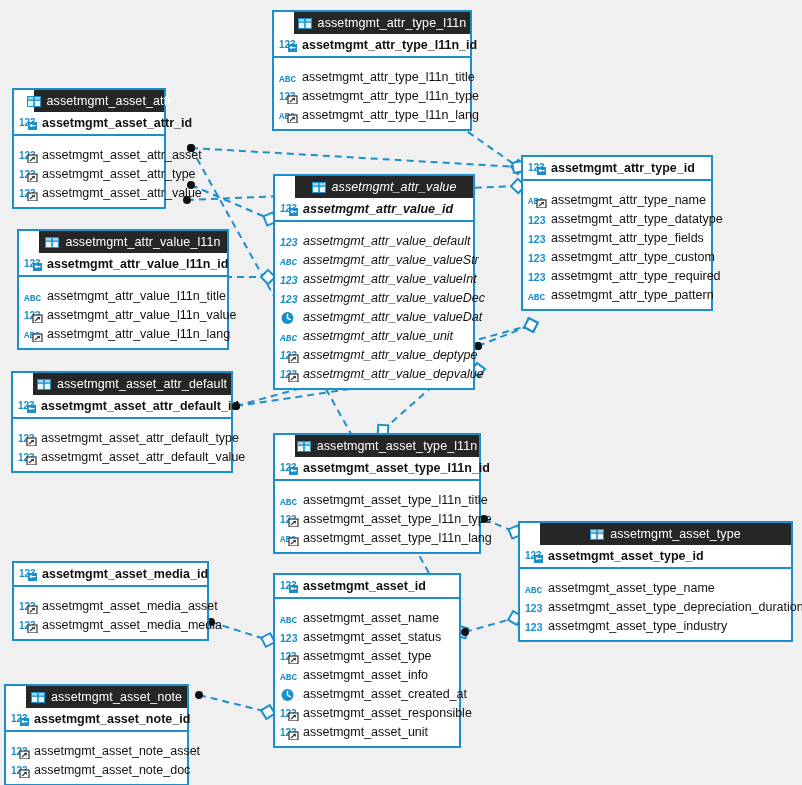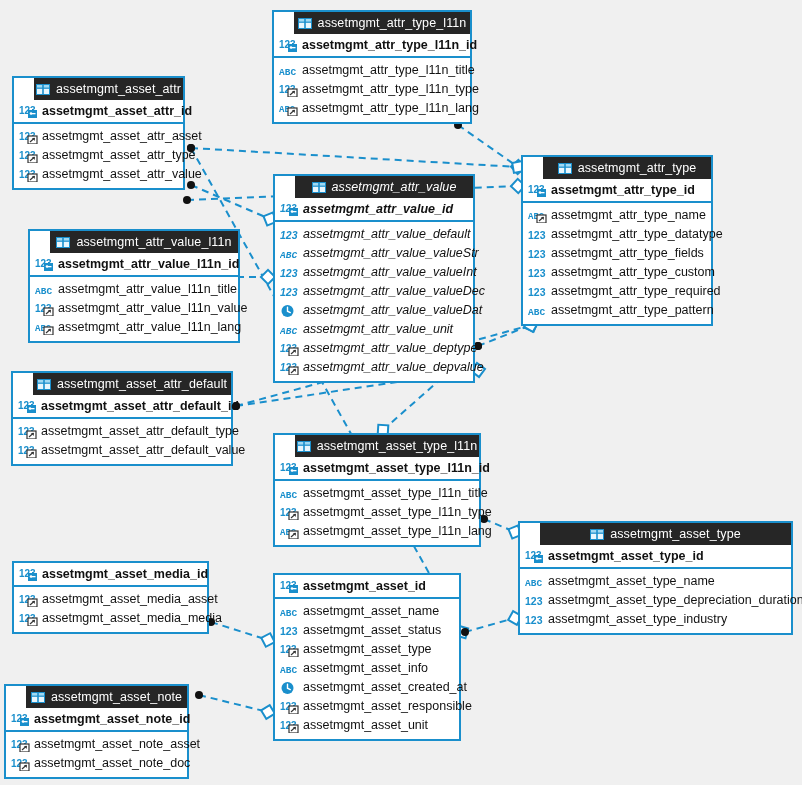--- a/index.html
+++ b/index.html
@@ -64,21 +64,21 @@
     height: 24px;
     padding-left: 5px;
     border-bottom: 2px solid #1a8fcc;
     box-sizing: border-box;
     font-weight: bold;
     font-size: 12.5px;
     color: #111;
     white-space: nowrap;
   }
   .fields {
-    padding: 3px 0 4px 0;
+    padding: 10px 0 4px 0;
   }
   .field-row {
     display: flex;
     align-items: center;
     height: 19px;
     padding-left: 5px;
     font-size: 12.5px;
     color: #111;
     white-space: nowrap;
   }
@@ -220,21 +220,21 @@
                 <text x="0" y="10" font-family="Liberation Mono, monospace" font-size="9" font-weight="bold" fill="#1a8fcc">ABC</text>
                 <rect x="9" y="6" width="9" height="8" fill="#fff" stroke="#333" stroke-width="1.2"></rect>
                 <path d="M11 12 L15.5 8" stroke="#333" stroke-width="1.2" fill="none"></path>
                 <path d="M15.8 8 L12.9 8 L15.8 10.9 Z" fill="#333"></path>
               </svg>
             </span>
             <span class="fname">assetmgmt_attr_type_l11n_lang</span>
           </div>
         </div>
       </div>
-      <div class="entity" style="left: 12px; top: 76px; width: 173px;">
+      <div class="entity" style="left: 12px; top: 88px; width: 154px;">
         <div class="entity-header">
           <span class="tbl-icon">
             <svg width="14" height="11" viewBox="0 0 14 11">
               <rect x="0" y="0" width="14" height="11" fill="#1a8fcc"></rect>
               <rect x="1" y="1" width="5.2" height="2.6" fill="#9fd8f2"></rect>
               <rect x="7.8" y="1" width="5.2" height="2.6" fill="#9fd8f2"></rect>
               <rect x="1" y="4.8" width="5.2" height="5.2" fill="#e8f6fd"></rect>
               <rect x="7.8" y="4.8" width="5.2" height="5.2" fill="#e8f6fd"></rect>
             </svg>
           </span>
@@ -281,32 +281,20 @@
                 <rect x="9" y="6" width="9" height="8" fill="#fff" stroke="#333" stroke-width="1.2"></rect>
                 <path d="M11 12 L15.5 8" stroke="#333" stroke-width="1.2" fill="none"></path>
                 <path d="M15.8 8 L12.9 8 L15.8 10.9 Z" fill="#333"></path>
               </svg>
             </span>
             <span class="fname">assetmgmt_asset_attr_value</span>
           </div>
         </div>
       </div>
       <div class="entity" style="left: 521px; top: 155px; width: 192px;">
-        <div class="entity-header">
-          <span class="tbl-icon">
-            <svg width="14" height="11" viewBox="0 0 14 11">
-              <rect x="0" y="0" width="14" height="11" fill="#1a8fcc"></rect>
-              <rect x="1" y="1" width="5.2" height="2.6" fill="#9fd8f2"></rect>
-              <rect x="7.8" y="1" width="5.2" height="2.6" fill="#9fd8f2"></rect>
-              <rect x="1" y="4.8" width="5.2" height="5.2" fill="#e8f6fd"></rect>
-              <rect x="7.8" y="4.8" width="5.2" height="5.2" fill="#e8f6fd"></rect>
-            </svg>
-          </span>
-          <span class="hdr-text">assetmgmt_attr_type</span>
-        </div>
         <div class="pk-row">
           <span class="ficon">
             <svg width="19" height="14" viewBox="0 0 19 14">
               <text x="0" y="10" font-family="Liberation Sans, sans-serif" font-size="10" font-weight="bold" fill="#1a8fcc">123</text>
               <rect x="9" y="6" width="9" height="8" fill="#1a8fcc"></rect>
               <circle cx="12" cy="9.5" r="1.3" fill="#fff"></circle>
               <rect x="12" y="9" width="4.5" height="1.3" fill="#fff"></rect>
             </svg>
           </span>
           <span class="fname">assetmgmt_attr_type_id</span>
@@ -456,21 +444,21 @@
                 <text x="0" y="10" font-family="Liberation Sans, sans-serif" font-size="10" font-weight="bold" fill="#1a8fcc">123</text>
                 <rect x="9" y="6" width="9" height="8" fill="#fff" stroke="#333" stroke-width="1.2"></rect>
                 <path d="M11 12 L15.5 8" stroke="#333" stroke-width="1.2" fill="none"></path>
                 <path d="M15.8 8 L12.9 8 L15.8 10.9 Z" fill="#333"></path>
               </svg>
             </span>
             <span class="fname">assetmgmt_attr_value_depvalue</span>
           </div>
         </div>
       </div>
-      <div class="entity" style="left: 28px; top: 229px; width: 212px;">
+      <div class="entity" style="left: 17px; top: 229px; width: 212px;">
         <div class="entity-header">
           <span class="tbl-icon">
             <svg width="14" height="11" viewBox="0 0 14 11">
               <rect x="0" y="0" width="14" height="11" fill="#1a8fcc"></rect>
               <rect x="1" y="1" width="5.2" height="2.6" fill="#9fd8f2"></rect>
               <rect x="7.8" y="1" width="5.2" height="2.6" fill="#9fd8f2"></rect>
               <rect x="1" y="4.8" width="5.2" height="5.2" fill="#e8f6fd"></rect>
               <rect x="7.8" y="4.8" width="5.2" height="5.2" fill="#e8f6fd"></rect>
             </svg>
           </span>

